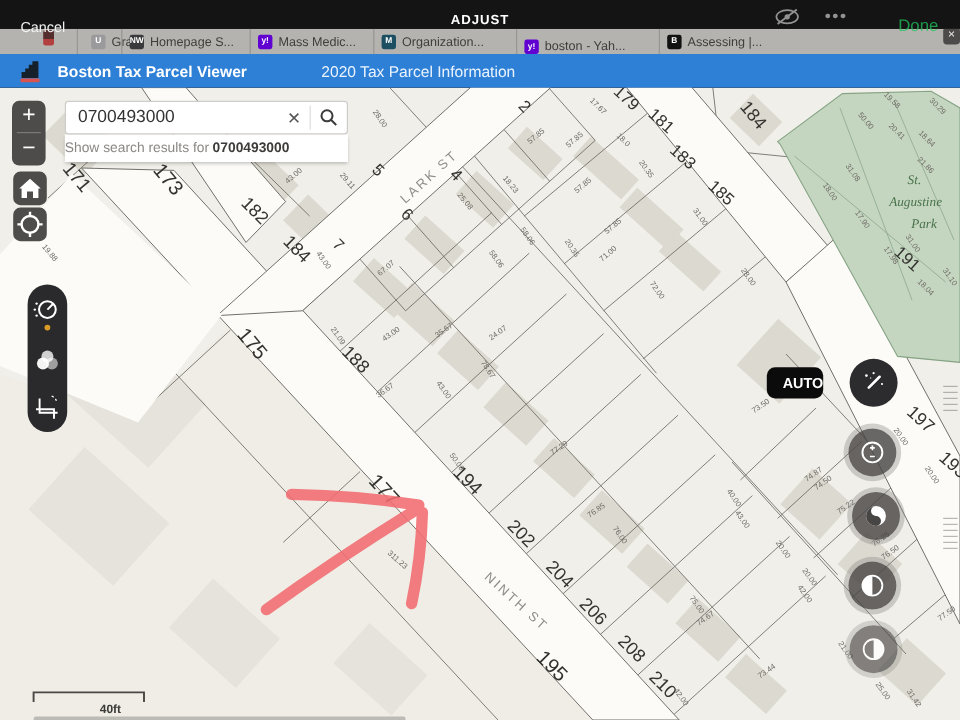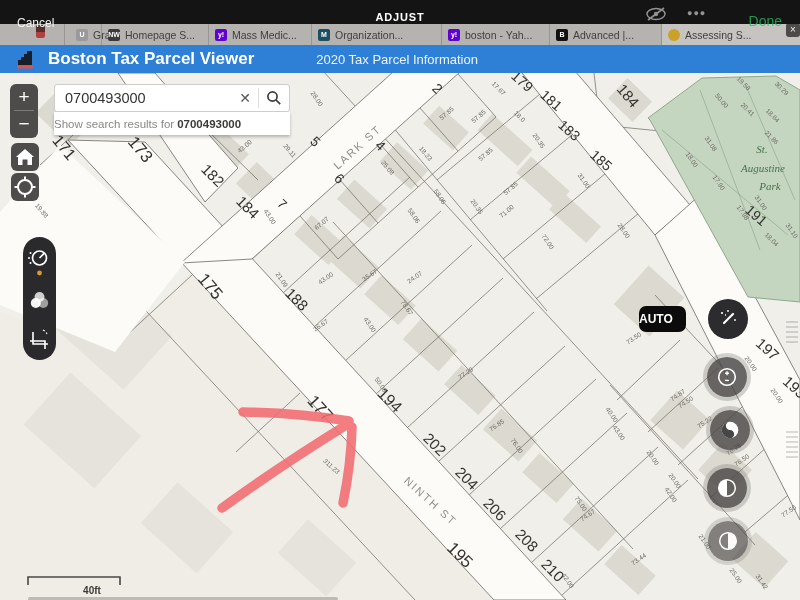--- a/index.html
+++ b/index.html
@@ -26,21 +26,21 @@
   .tab .fav.round{border-radius:50%;}
   .tab .lbl{font-size:10.5px;color:#3f3e3c;white-space:nowrap;}
   #partialfav{position:absolute;left:36px;top:25px;width:9px;height:13px;border-radius:2px;
     background:linear-gradient(#552e2e 55%,#b24040 55%);z-index:31;}
   #tabclose{position:absolute;left:786px;top:23px;width:14px;height:14px;background:#4c4b49;
     border-radius:3px;color:#efefee;font-size:10px;line-height:13px;text-align:center;z-index:32;}
 
   
   #bluebar{position:absolute;left:0;top:45px;width:800px;height:28px;background:#2e80d7;z-index:30;
     display:flex;align-items:center;}
-  #apptitle{color:#fff;font-size:17px;font-weight:bold;margin-left:48px;}
+  #apptitle{color:#fff;font-size:13px;font-weight:bold;margin-left:48px;}
   #appsub{color:#eaf3fd;font-size:13px;margin-left:62px;}
   #bostonlogo{position:absolute;left:16px;top:49px;z-index:31;}
 
   
   #map{position:absolute;left:0;top:73px;width:800px;height:527px;z-index:10;}
   text.dim{font-size:6.5px;fill:#6e6b66;}
   text.hn{fill:#34332f;font-weight:500;}
   text.street{fill:#8f8d88;letter-spacing:2px;font-size:11px;}
   text.park{fill:#47724b;font-family:"Liberation Serif",serif;font-style:italic;}
 
@@ -62,21 +62,21 @@
     box-shadow:0 2px 3px rgba(0,0,0,.25);z-index:19;display:flex;align-items:center;
     font-size:11.5px;color:#8a8885;box-sizing:border-box;}
   #suggest b{color:#3c3b39;margin-left:3px;}
 
   
   #pill{position:absolute;left:23px;top:237px;width:33px;height:123px;background:#2a292b;
     border-radius:17px;z-index:25;}
 
   
   #autochip{position:absolute;left:639px;top:306px;width:47px;height:26px;background:#0b0b0b;
-    border-radius:7px;color:#fff;font-size:12px;font-weight:bold;text-align:left;line-height:26px;z-index:25;}
+    border-radius:7px;color:#fff;font-size:12px;font-weight:bold;text-align:right;line-height:26px;z-index:25;}
   .dial{position:absolute;width:40px;height:40px;border-radius:50%;z-index:25;
     display:flex;align-items:center;justify-content:center;
     background:rgba(72,70,68,.82);box-shadow:0 0 0 4px rgba(130,128,124,.35);}
   #wand{left:708px;top:299px;background:#2c2b2d;box-shadow:none;}
   #d-exposure{left:707px;top:357px;}
   #d-brilliance{left:710px;top:410px;}
   #d-highlights{left:707px;top:468px;}
   #d-shadows{left:708px;top:521px;opacity:.8;}
 </style>
 </head>
@@ -106,31 +106,27 @@
         <span class="lbl">Homepage S...</span>
       </div>
       <div class="tab" style="left: 208px; width: 103px;">
         <span class="fav" style="background: rgb(96, 1, 210);">y!</span>
         <span class="lbl">Mass Medic...</span>
       </div>
       <div class="tab" style="left: 311px; width: 110px;">
         <span class="fav" style="background: rgb(29, 79, 99);">M</span>
         <span class="lbl">Organization...</span>
       </div>
-      <div class="tab" style="left: 441px; width: 128px;">
+      <div class="tab" style="left: 430px; width: 128px; align-items: flex-end;">
         <span class="fav" style="background: rgb(96, 1, 210);">y!</span>
         <span class="lbl">boston - Yah...</span>
       </div>
       <div class="tab" style="left: 549px; width: 112px;">
         <span class="fav" style="background: rgb(17, 17, 17);">B</span>
-        <span class="lbl">Advanced |...</span>
-      </div>
-      <div class="tab active" style="left: 661px; width: 139px;">
-        <span class="fav round" style="background: rgb(201, 162, 39);"></span>
-        <span class="lbl">Assessing S...</span>
+        <span class="lbl">Assessing |...</span>
       </div>
     </div>
   <div id="partialfav"></div>
   <div id="tabclose">×</div>
 
   <div id="bluebar">
     <div id="apptitle">Boston Tax Parcel Viewer</div>
     <div id="appsub">2020 Tax Parcel Information</div>
   </div>
   <div id="bostonlogo">

